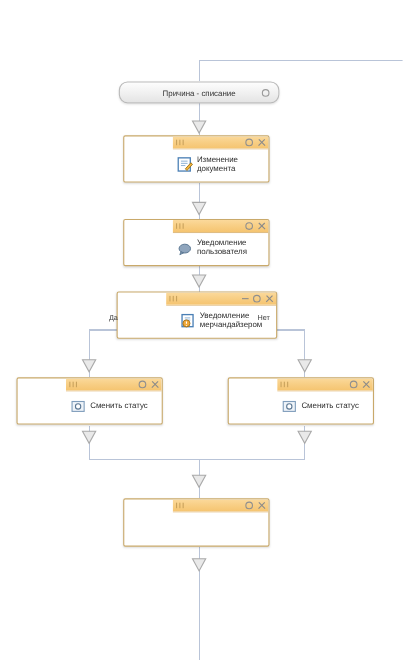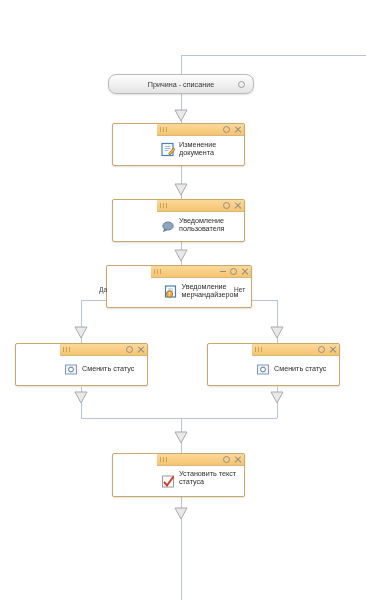--- a/index.html
+++ b/index.html
@@ -361,24 +361,15 @@
       <span class="grip">
           <i></i>
           <i></i>
           <i></i>
         </span>
       <span class="head-btns">
         <span class="hb hb-gear"></span>
         <span class="hb hb-x"></span>
       </span>
     </div>
-    <div class="node-body" style="align-items:flex-start; padding-top:2px;">
-      <span class="node-icon" style="margin-top:6px;">
-        <svg width="15" height="15" viewBox="0 0 15 15">
-          <rect x="1.5" y="2" width="11" height="11" fill="#ffffff" stroke="#9a9a9a" stroke-width="1"></rect>
-          <path d="M3 8 L6 11.5 L12.5 2.5" fill="none" stroke="#d83a28" stroke-width="2"></path>
-        </svg>
-      </span>
-      <span class="node-label" style="margin-top:2px;">Установить текст статуса</span>
-    </div>
   </div>
 
 </div>
 
 </body></html>

